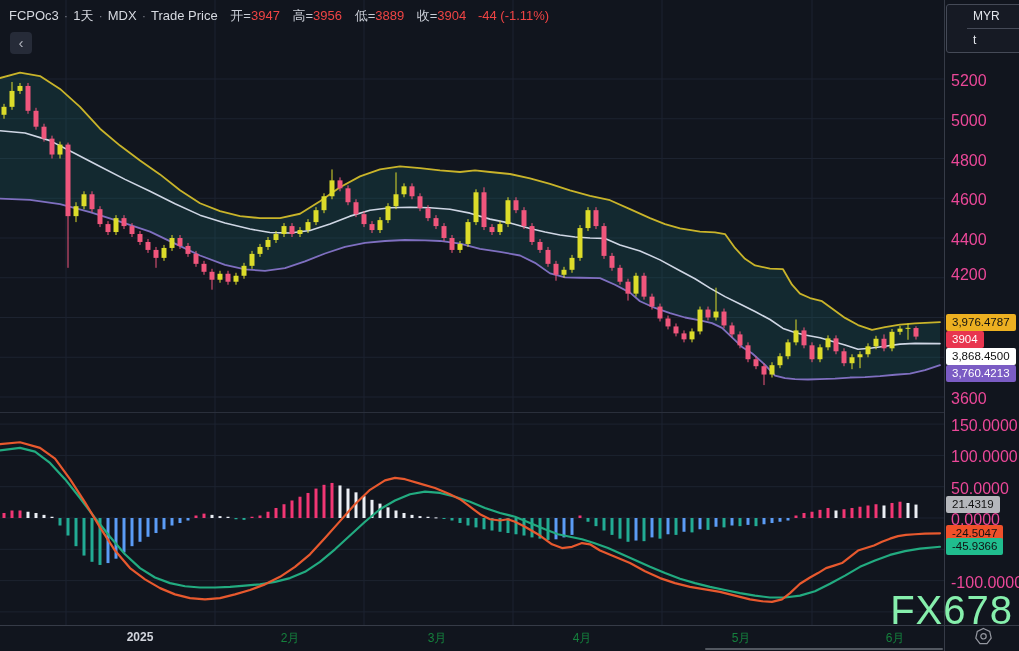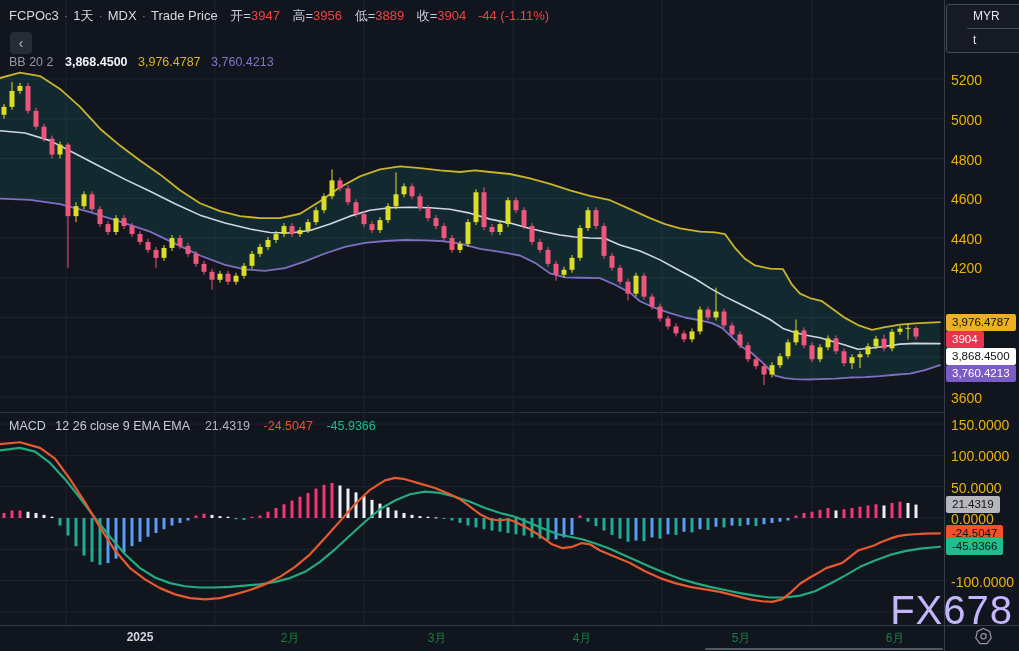--- a/index.html
+++ b/index.html
@@ -17,32 +17,32 @@
   .bbrow .up{color:#d8b421;margin-left:7px;}
   .bbrow .lo{color:#8673c9;margin-left:7px;}
   .macdrow{position:absolute;left:9px;top:419px;font-size:12.5px;color:#c9cdd5;white-space:nowrap;z-index:5;}
   .macdrow .params{margin-left:6px;}
   .macdrow .h{color:#b2b5be;margin-left:12px;}
   .macdrow .m{color:#f0512c;margin-left:10px;}
   .macdrow .s{color:#1dbd8c;margin-left:10px;}
   .gutter-border{position:absolute;left:944px;top:0;width:1px;height:651px;background:#363b47;z-index:3;}
   .pane-divider{position:absolute;left:0;top:412px;width:945px;height:1px;background:#2a2f3b;z-index:3;}
   .baxis-border{position:absolute;left:0;top:625px;width:1019px;height:1px;background:#363b47;z-index:3;}
-  .tick{position:absolute;left:951px;color:#eab308;font-size:14px;z-index:4;white-space:nowrap;}
+  .tick{position:absolute;left:951px;color:#ec4899;font-size:16px;z-index:4;white-space:nowrap;}
   .badge{position:absolute;left:946px;height:17px;line-height:17px;font-size:11.5px;padding:0 6px;
        border-radius:2px;z-index:5;white-space:nowrap;}
   .tlabel{position:absolute;top:630px;transform:translateX(-50%);font-size:12px;color:#15803d;z-index:4;}
   .tlabel.strong{color:#d1d4dc;font-weight:bold;}
   .selbox{position:absolute;left:946px;top:4px;width:68px;background:#161a24;border:1px solid #454a57;
        border-radius:3px;z-index:7;padding-left:20px;}
   .selrow{height:23px;line-height:23px;padding:0 6px;font-size:12px;color:#e3e6ec;display:flex;
        justify-content:space-between;align-items:center;cursor:pointer;}
   .selrow+.selrow{border-top:1px solid #454a57;}
   .selrow .chev{color:#9aa0ab;font-size:11px;}
-  .watermark{position:absolute;right:6px;top:590px;font-size:40px;letter-spacing:1px;color:#c4b5fd;
+  .watermark{position:absolute;right:6px;top:590px;font-size:40px;letter-spacing:1px;color:#86efac;
        z-index:8;line-height:1;}
   .axis-icon{position:absolute;left:974px;top:627px;z-index:6;cursor:pointer;}
   .scrollhint{position:absolute;left:705px;top:648px;width:238px;height:2px;background:#8b8f99;
        opacity:.55;border-radius:2px;z-index:4;}
   .right-axis-hit{position:absolute;left:945px;top:0;width:74px;height:625px;z-index:2;}
   .bottom-axis-hit{position:absolute;left:0;top:626px;width:1019px;height:25px;z-index:2;}
 </style>
 </head>
 <body>
 
@@ -440,34 +440,21 @@
     <span>FCPOc3</span><span class="sep">·</span><span>1天</span><span class="sep">·</span><span>MDX</span><span class="sep">·</span><span>Trade Price</span>
     <span class="lbl">开=</span><span class="val">3947</span>
     <span class="lbl">高=</span><span class="val">3956</span>
     <span class="lbl">低=</span><span class="val">3889</span>
     <span class="lbl">收=</span><span class="val">3904</span>
     <span class="val" style="margin-left:8px">-44 (-1.11%)</span>
   </div>
 
   <div class="backbtn"><span>‹</span></div>
 
-  <div class="bbrow">
-    <span>BB 20 2</span>
-    <span class="basis">3,868.4500</span>
-    <span class="up">3,976.4787</span>
-    <span class="lo">3,760.4213</span>
-  </div>
-
-  <div class="macdrow">
-    <span>MACD</span>
-    <span class="params">12 26 close 9 EMA EMA</span>
-    <span class="h">21.4319</span>
-    <span class="m">-24.5047</span>
-    <span class="s">-45.9366</span>
-  </div>
+
 
   <div class="selbox">
     <div class="selrow">
       <span>MYR</span>
       <span class="chev">⌄</span>
     </div>
     <div class="selrow">
       <span>t</span>
       <span class="chev">⌄</span>
     </div>
@@ -484,21 +471,21 @@
       <circle cx="9.5" cy="9.3" r="2.7" fill="none" stroke="#9598a1" stroke-width="1.2"></circle>
     </svg>
   </div>
 
   <div class="scrollhint"></div>
 <div class="tick" style="top: 72px;">5200</div>
     <div class="tick" style="top: 111.75px;">5000</div>
     <div class="tick" style="top: 151.5px;">4800</div>
     <div class="tick" style="top: 191.25px;">4600</div>
     <div class="tick" style="top: 231px;">4400</div>
-    <div class="tick" style="top: 260px;">4200</div>
+    <div class="tick" style="top: 266px;">4200</div>
     <div class="tick" style="top: 390px;">3600</div>
     <div class="badge" style="top: 313.5px; background: rgb(237, 176, 33); color: rgb(17, 17, 17);">3,976.4787</div>
     <div class="badge" style="top: 330.5px; background: rgb(232, 53, 79); color: rgb(255, 255, 255);">3904</div>
     <div class="badge" style="top: 347.5px; background: rgb(255, 255, 255); color: rgb(17, 17, 17);">3,868.4500</div>
     <div class="badge" style="top: 364.5px; background: rgb(123, 92, 196); color: rgb(255, 255, 255);">3,760.4213</div>
     <div class="tick" style="top: 417.1px;">150.0000</div>
     <div class="tick" style="top: 448.4px;">100.0000</div>
     <div class="tick" style="top: 479.7px;">50.0000</div>
     <div class="tick" style="top: 511px;">0.0000</div>
     <div class="tick" style="top: 573.6px;">-100.0000</div>

